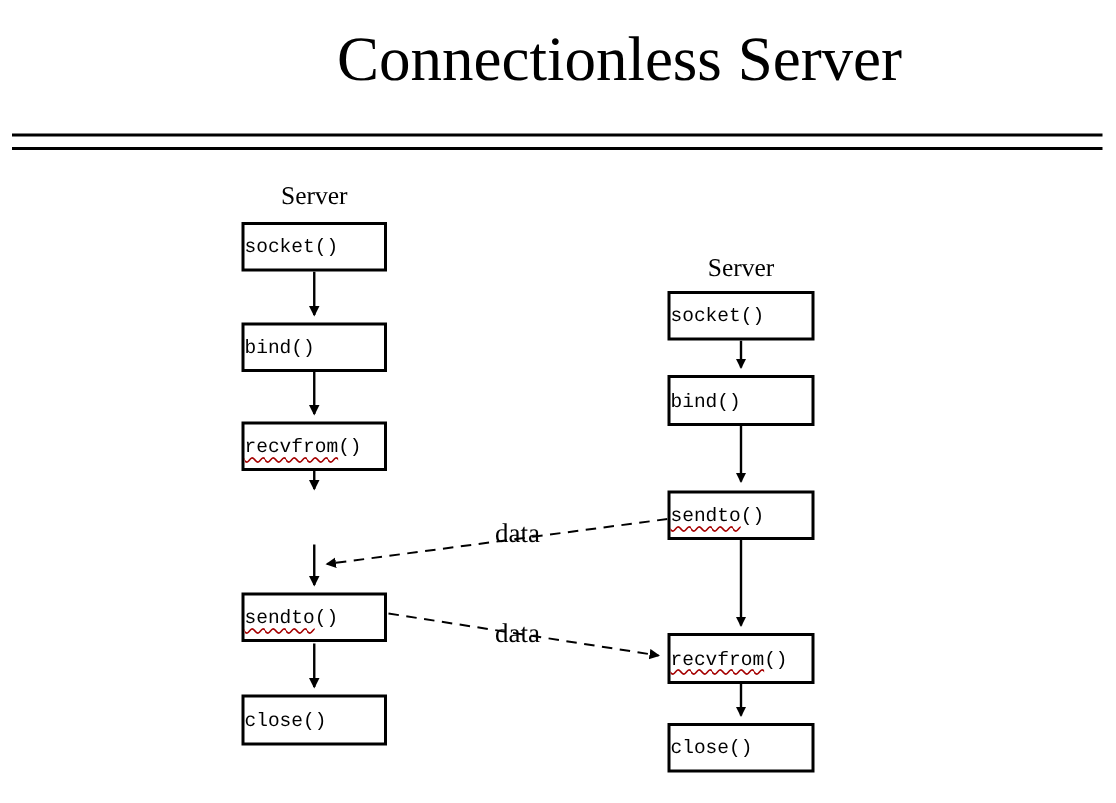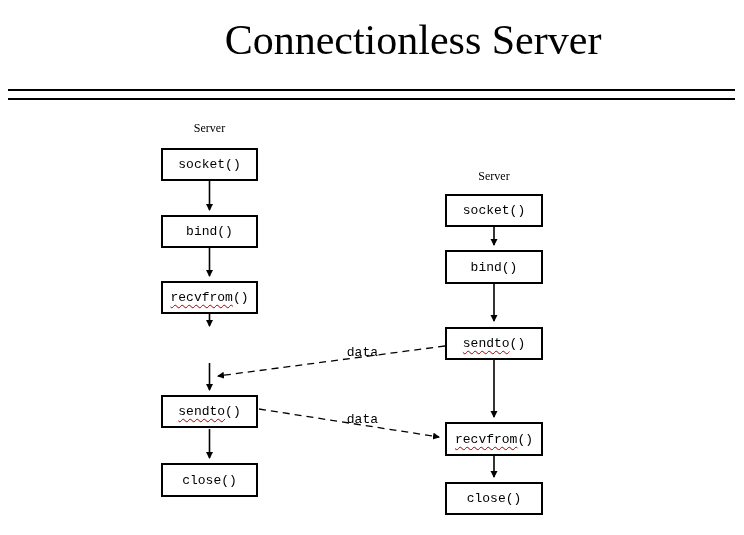--- a/index.html
+++ b/index.html
@@ -35,31 +35,30 @@
     height: 2px;
     background: #000000;
   }
   .rule.top { top: 89px; }
   .rule.bottom { top: 98px; }
 
   .col-label {
     position: absolute;
     text-align: center;
     font-family: "Liberation Serif", serif;
-    font-size: 12px;
+    font-size: 17px;
     white-space: nowrap;
   }
   .box {
     position: absolute;
     box-sizing: border-box;
     border: 2px solid #000000;
     background: #ffffff;
     display: flex;
     align-items: center;
-    justify-content: center;
     font-family: "Liberation Mono", monospace;
     font-size: 13px;
     white-space: nowrap;
     z-index: 2;
   }
   .server-box { left: 161px; width: 97px; height: 33px; }
   .client-box { left: 445px; width: 98px; height: 33px; }
 
   .squiggle {
     text-decoration-line: underline;
@@ -74,23 +73,23 @@
     width: 180px;
     top: 330px;
     text-align: center;
     font-family: "Liberation Serif", serif;
     font-size: 13px;
     line-height: 15px;
   }
   .data-label {
     position: absolute;
     width: 48px;
-    text-align: right;
-    font-family: Liberation Mono, monospace;
-    font-size: 13px;
+    text-align: left;
+    font-family: Liberation Serif, serif;
+    font-size: 18px;
   }
   .data-label.first  { left: 330px; top: 345px; }
   .data-label.second { left: 330px; top: 412px; }
 
   svg.arrows {
     position: absolute;
     top: 0;
     left: 0;
     z-index: 1;
   }

